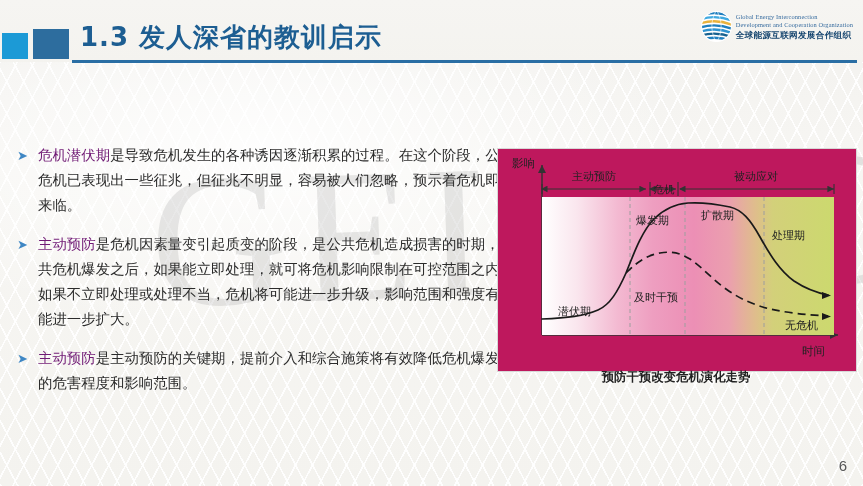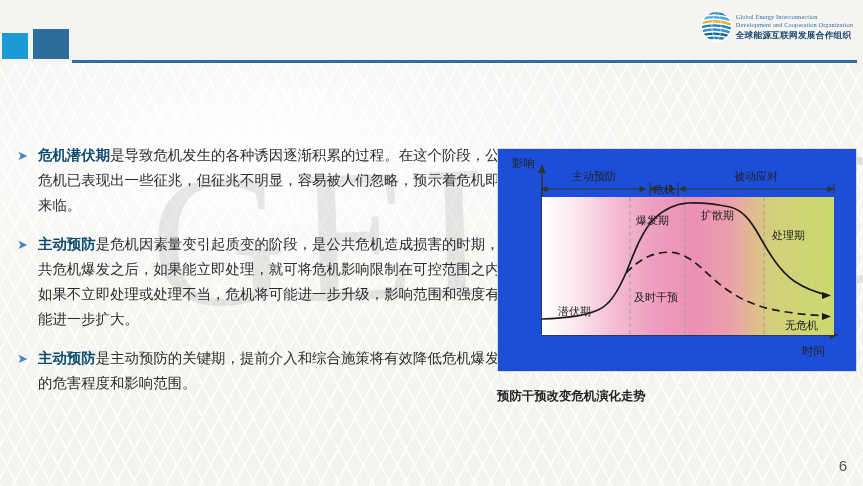--- a/index.html
+++ b/index.html
@@ -153,39 +153,39 @@
     text-align: justify;
     font-family: "DejaVu Sans","Liberation Sans",sans-serif;
   }
   .bullet .arrow {
     position: absolute;
     left: 3px; top: 2px;
     color: #3f87c4;
     font-size: 13px;
   }
   .bullet .kw {
-    color: #0c4a6e;
-    font-weight: bold;
+    color: #701a75;
+    font-weight: normal;
   }
 
   
   .chart-panel {
     position: absolute;
     left: 497px; top: 148px;
     width: 358px; height: 222px;
-    background: #1d4ed8;
+    background: #be185d;
     border: 1px solid #d8d8d8;
   }
   .chart-svg { display: block; }
 
   .chart-caption {
     position: absolute;
-    left: 497px; top: 388px;
+    left: 497px; top: 369px;
     width: 358px;
-    text-align: left;
+    text-align: center;
     font-size: 12.4px;
     font-weight: bold;
     color: #222;
     font-family: "DejaVu Sans","Liberation Sans",sans-serif;
   }
 
   .page-num {
     position: absolute;
     right: 16px; bottom: 12px;
     font-size: 15px;
@@ -199,20 +199,21 @@
 <div id="slide">
 
   <div class="bg-pattern"></div>
   <div class="bg-wash"></div>
   <div class="watermark">GEIDCO</div>
 
   <div class="header">
     <div class="hdr-band"></div>
     <div class="sq-light"></div>
     <div class="sq-dark"></div>
+    <div class="title-text">1.3 发人深省的教训启示</div>
     <div class="title-rule"></div>
 
     <div class="logo-wrap">
       <svg class="logo-globe" viewBox="0 0 64 64">
         <defs>
           <clipPath id="gclip">
               <circle cx="32" cy="32" r="29"></circle>
             </clipPath>
         </defs>
         <circle cx="32" cy="32" r="29" fill="#ffffff"></circle>

